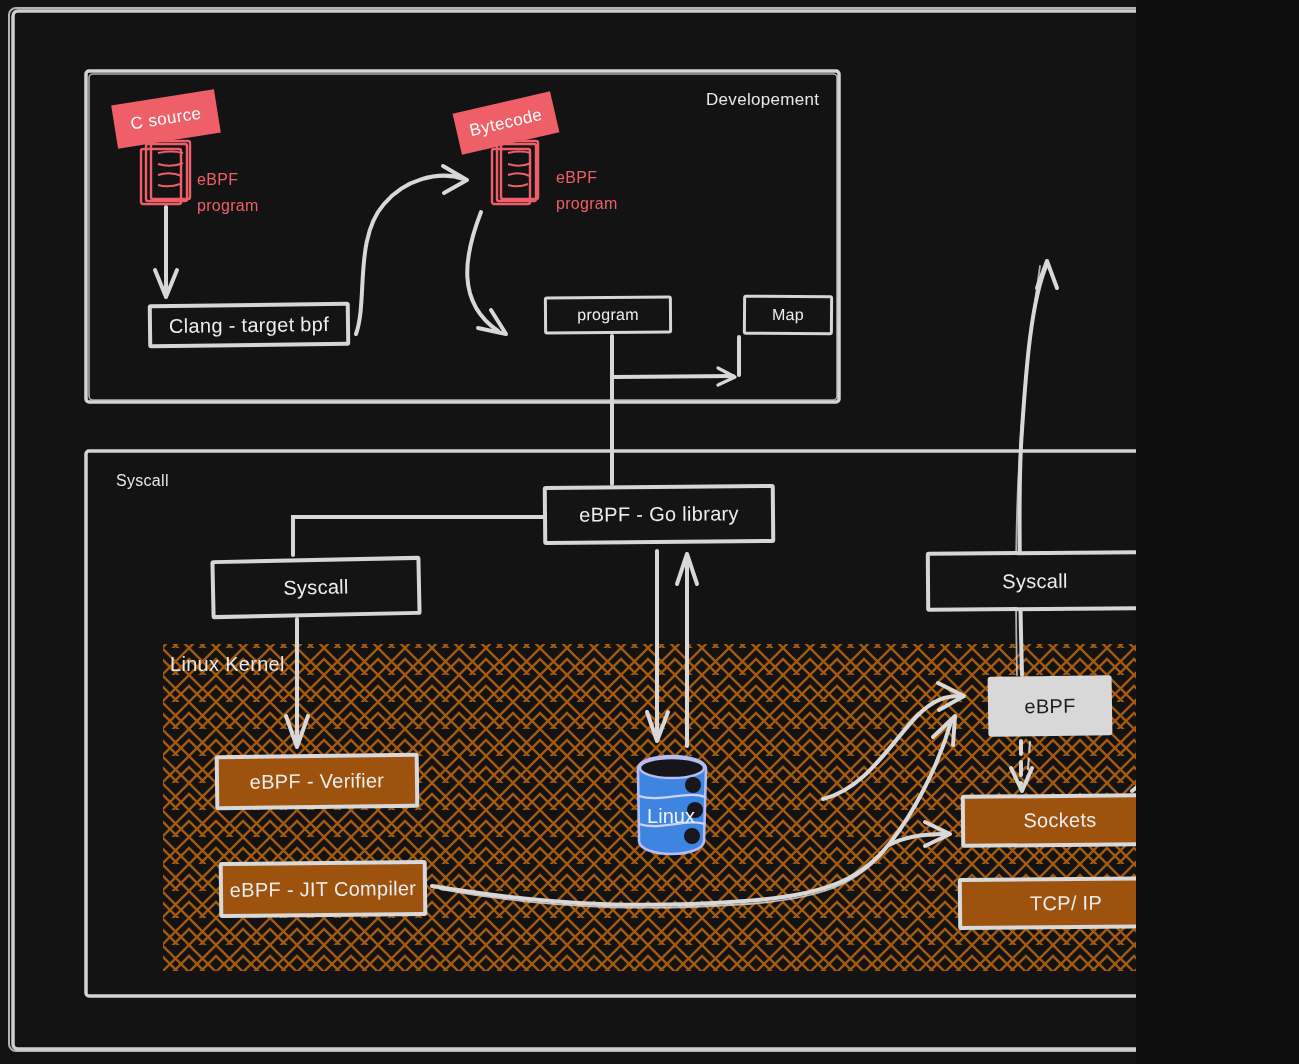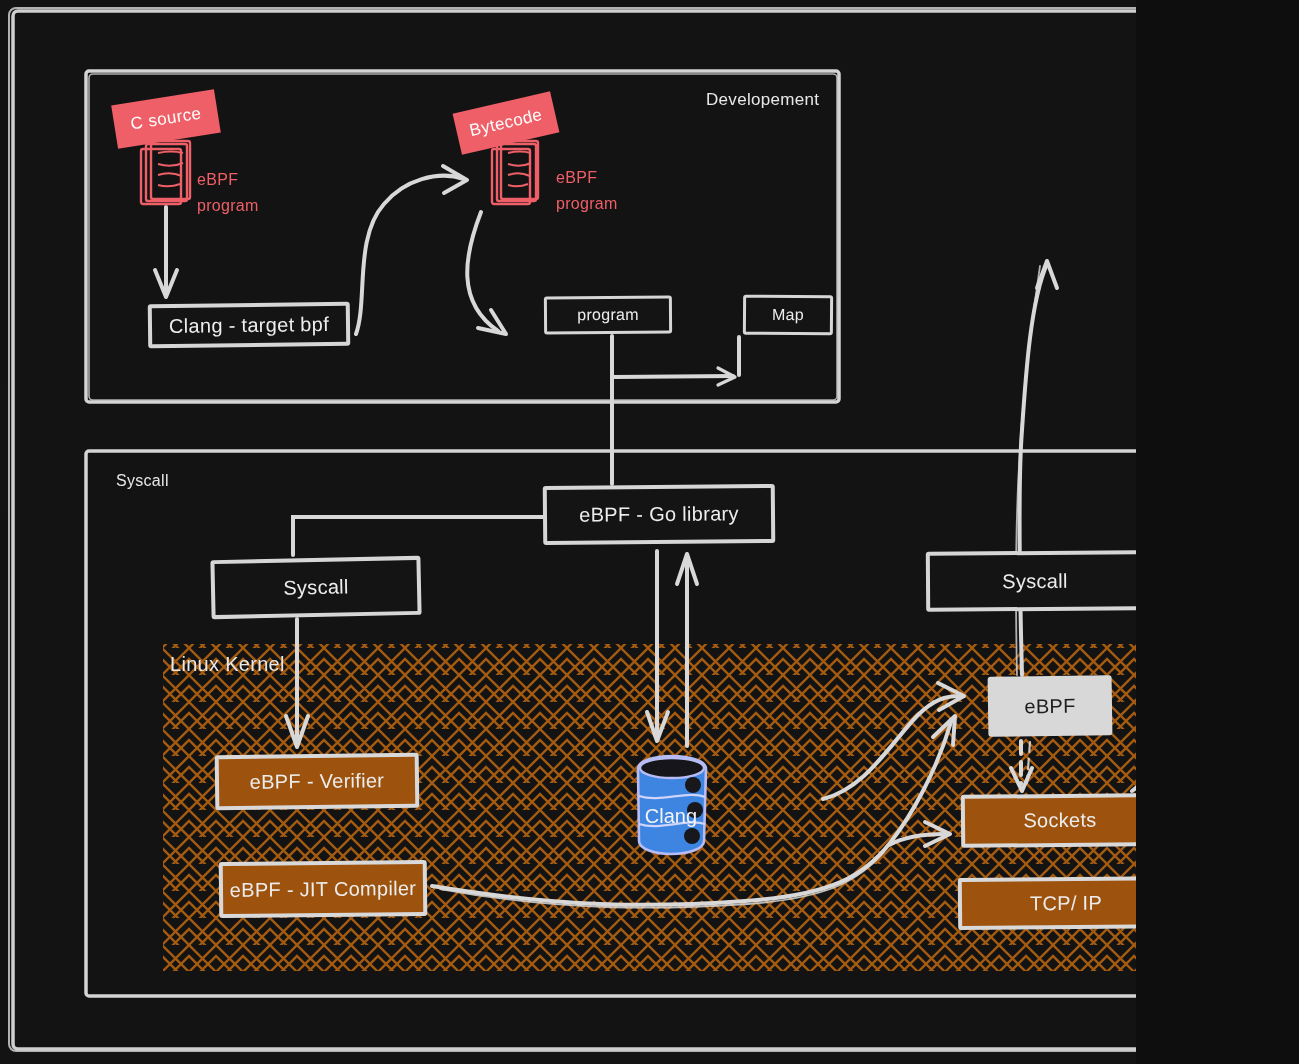--- a/index.html
+++ b/index.html
@@ -182,15 +182,15 @@
   <div class="iconwrap" style="left:630px;top:752px;">
     <svg width="84" height="106" viewBox="0 0 84 106">
       <path d="M8,17 C8,9 24,4 42,4 C60,4 76,9 76,17 L74,89 C74,97 58,102 41,102 C25,102 9,97 9,89 Z" fill="#3d85e0" stroke="#b7bdf4" stroke-width="2.6"></path>
       <ellipse cx="42" cy="16" rx="32" ry="10" fill="#15151a" stroke="#b7bdf4" stroke-width="2.4"></ellipse>
       <path d="M9,44 C30,51 58,38 75,45 M9,72 C30,79 58,66 75,72" fill="none" stroke="#cdd3fa" stroke-width="2.2"></path>
       <circle cx="63" cy="33" r="8" fill="#17171c"></circle>
       <circle cx="65" cy="58" r="8" fill="#17171c"></circle>
       <circle cx="62" cy="84" r="8" fill="#17171c"></circle>
     </svg>
   </div>
-  <div class="cyl-label" style="left:638px;top:805px;width:66px;">Clang</div>
+  <div class="cyl-label" style="left:638px;top:805px;width:66px;">Linux</div>
 
 </div>
 
 </body></html>

